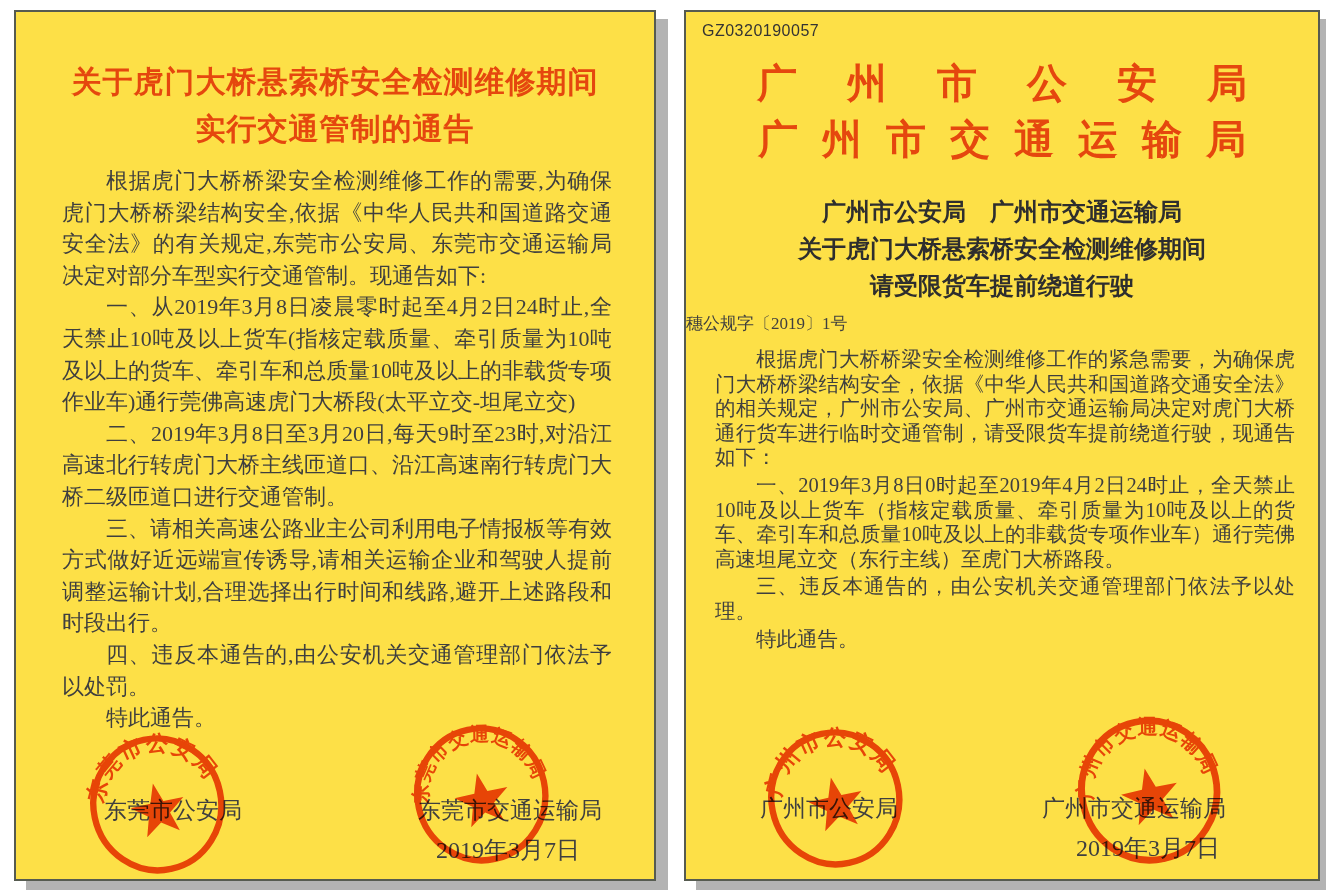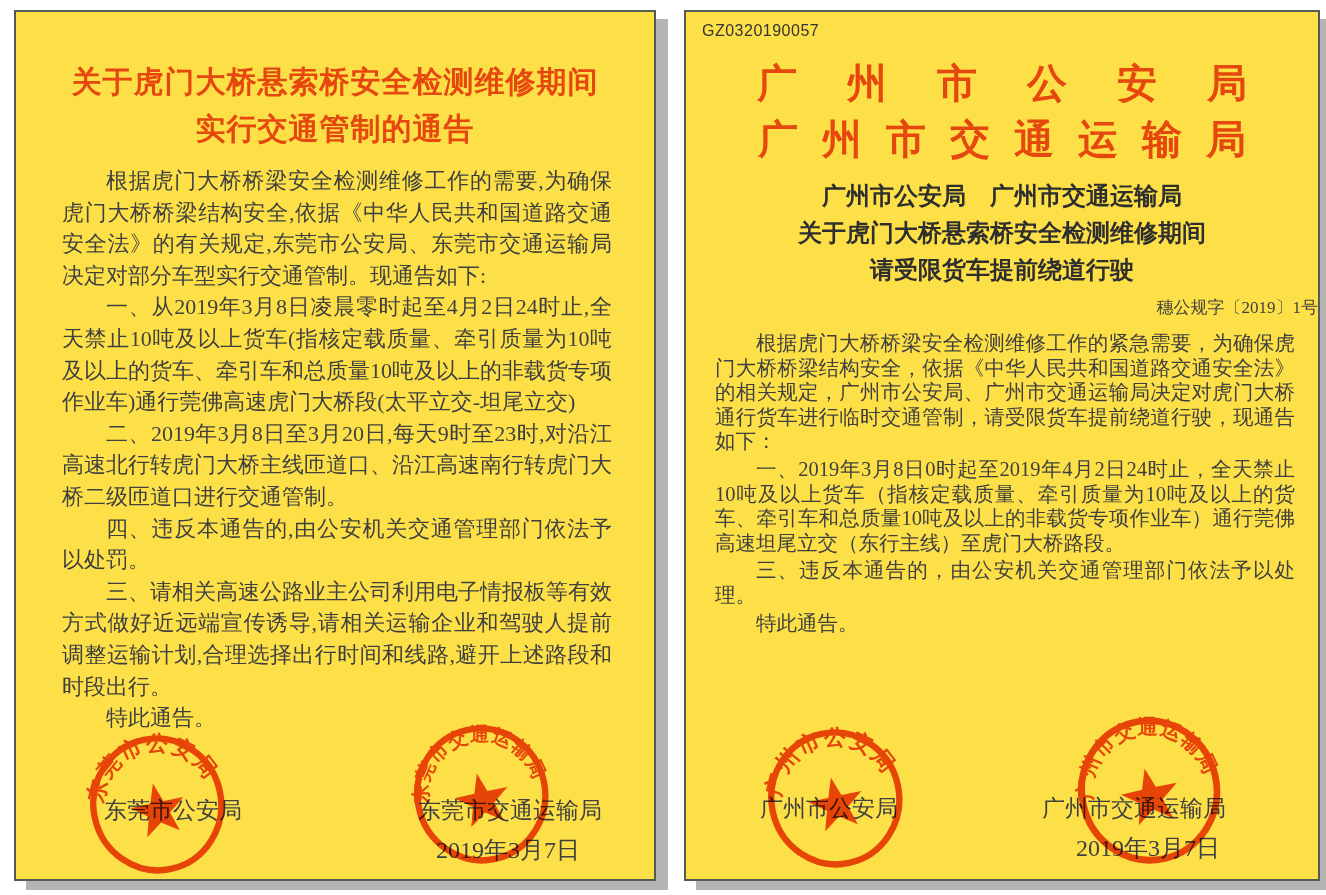--- a/index.html
+++ b/index.html
@@ -50,30 +50,30 @@
     margin-top:44px;
     text-align:center;
     color:#e5470e;
     font-weight:bold;
     font-size:40px;
     line-height:56px;
   }
   .rdoc-header .h1 { letter-spacing:50px; margin-right:-50px; }
   .rdoc-header .h2 { letter-spacing:24px; margin-right:-24px; }
   .rdoc-sub {
-    margin-top:10px;
+    margin-top:26px;
     text-align:center;
     font-weight:bold;
     font-size:24px;
     line-height:37px;
     color:#2e2e2e;
   }
   .rdoc-num {
     margin-top:7px;
-    text-align:right;
+    text-align:left;
     font-size:17px;
     color:#3f3f3f;
   }
   .rdoc-body { margin:12px 20px 0 26px; }
   .rdoc-body p {
     margin:3px;
     text-indent:2em;
     font-size:20.5px;
     line-height:24.6px;
     text-align:justify;
@@ -124,22 +124,22 @@
 
 <div class="page page-left">
   <div class="ldoc-title">
     <div>关于虎门大桥悬索桥安全检测维修期间</div>
     <div>实行交通管制的通告</div>
   </div>
   <div class="ldoc-body">
     <p>根据虎门大桥桥梁安全检测维修工作的需要,为确保虎门大桥桥梁结构安全,依据《中华人民共和国道路交通安全法》的有关规定,东莞市公安局、东莞市交通运输局决定对部分车型实行交通管制。现通告如下:</p>
     <p>一、从2019年3月8日凌晨零时起至4月2日24时止,全天禁止10吨及以上货车(指核定载质量、牵引质量为10吨及以上的货车、牵引车和总质量10吨及以上的非载货专项作业车)通行莞佛高速虎门大桥段(太平立交-坦尾立交)</p>
     <p>二、2019年3月8日至3月20日,每天9时至23时,对沿江高速北行转虎门大桥主线匝道口、沿江高速南行转虎门大桥二级匝道口进行交通管制。</p>
+    <p>三、请相关高速公路业主公司利用电子情报板等有效方式做好近远端宣传诱导,请相关运输企业和驾驶人提前调整运输计划,合理选择出行时间和线路,避开上述路段和时段出行。</p>
     <p>四、违反本通告的,由公安机关交通管理部门依法予以处罚。</p>
-    <p>三、请相关高速公路业主公司利用电子情报板等有效方式做好近远端宣传诱导,请相关运输企业和驾驶人提前调整运输计划,合理选择出行时间和线路,避开上述路段和时段出行。</p>
     <p>特此通告。</p>
   </div>
 
   <span class="sig lsig1">东莞市公安局</span>
   <span class="sig lsig2">东莞市交通运输局</span>
   <span class="date ldate">2019年3月7日</span>
 
   <svg class="seal lseal1" viewBox="0 0 200 200">
     <defs>
         <path id="sp1" d="M 30 132 A 76 76 0 1 1 170 132" fill="none"></path>

